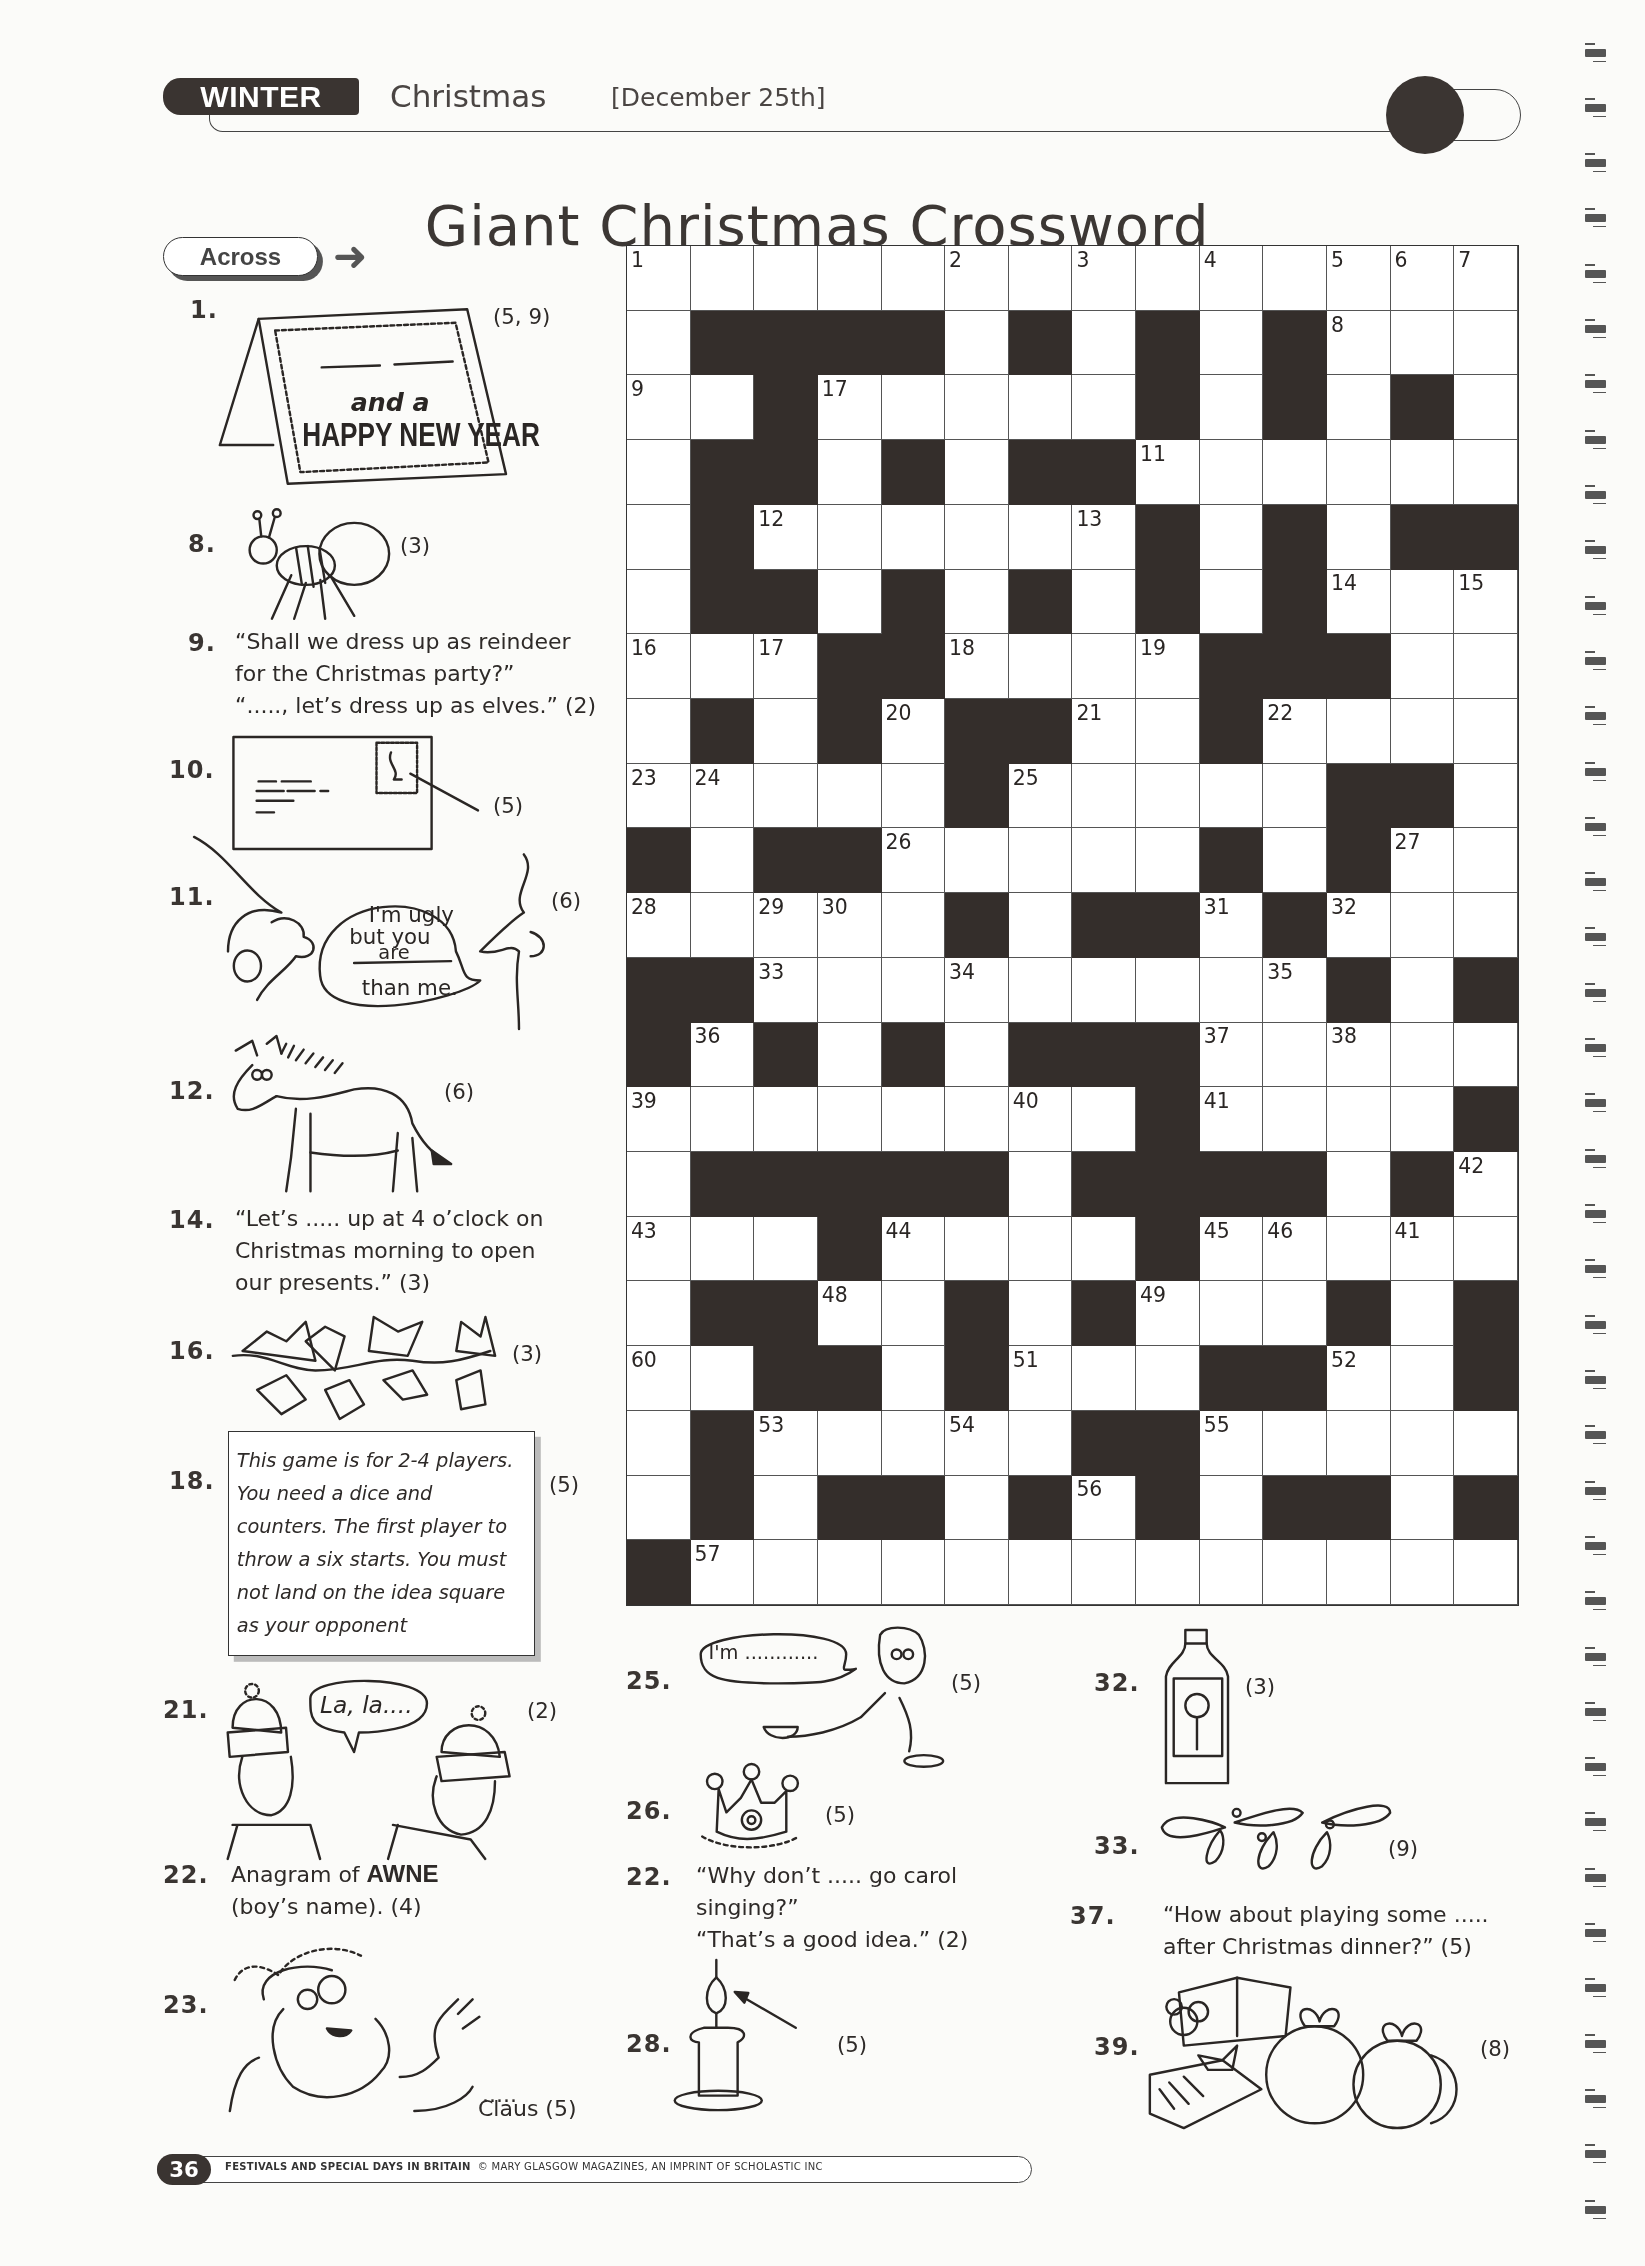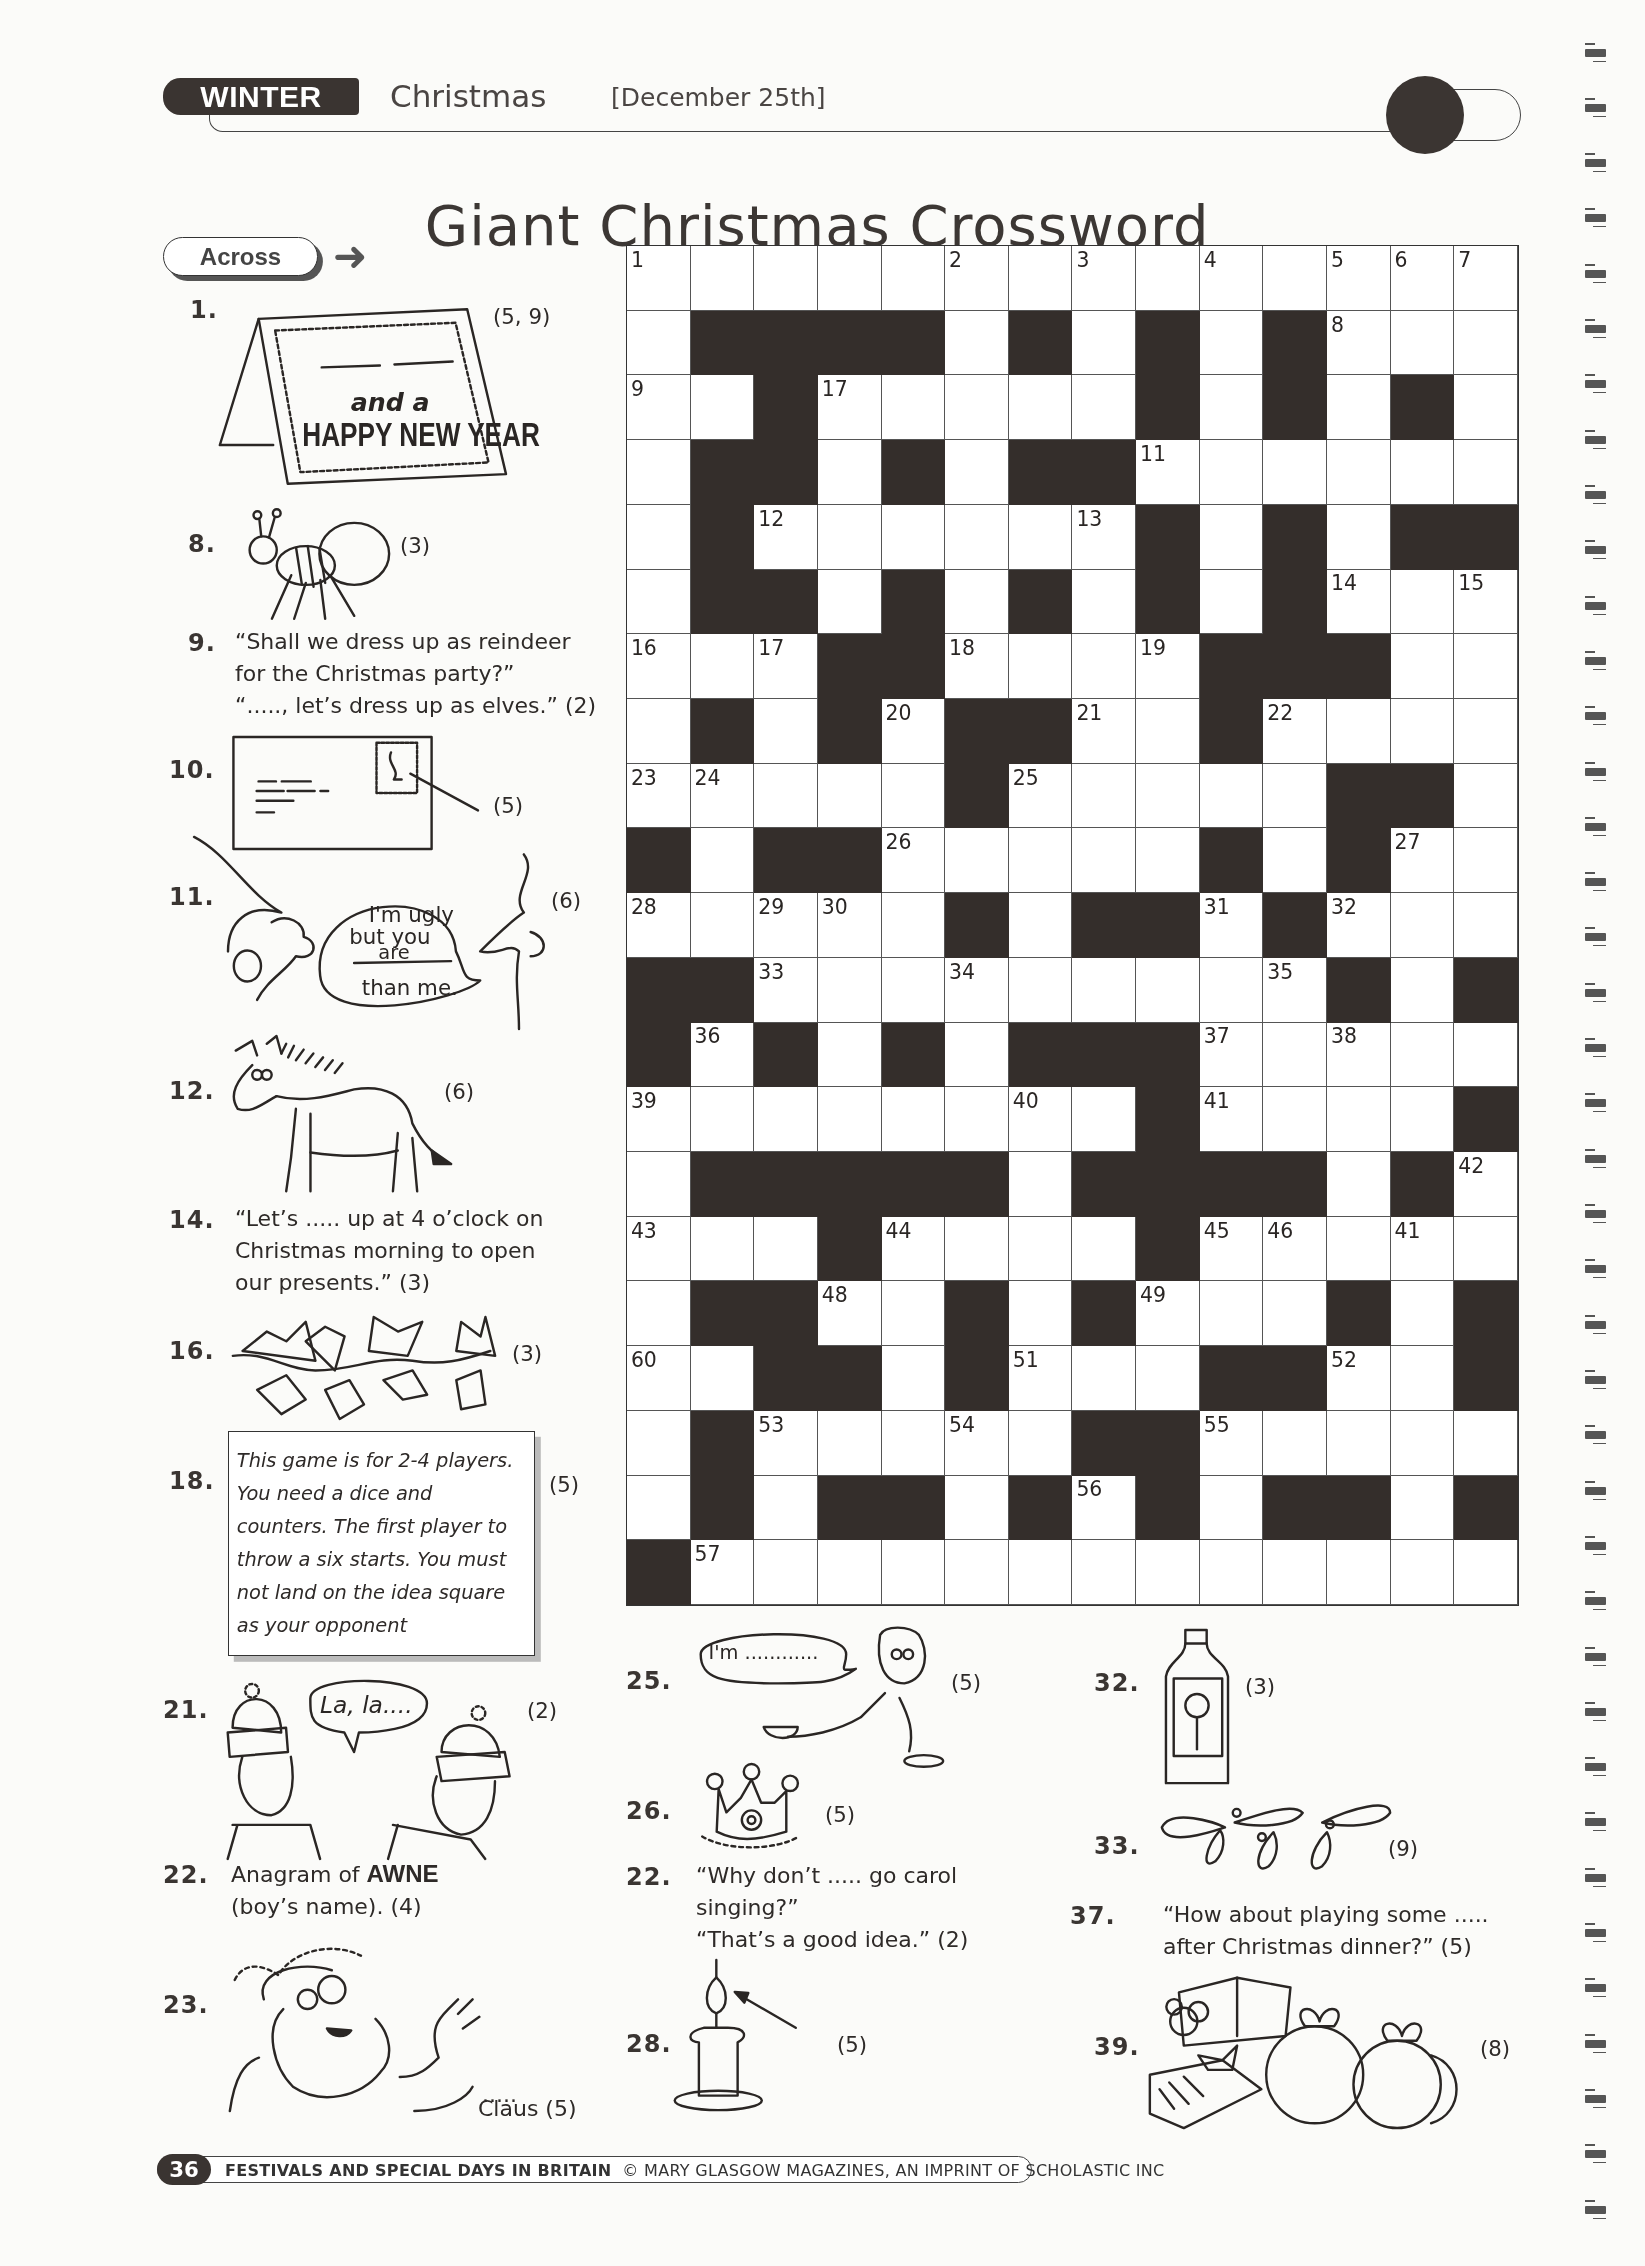--- a/index.html
+++ b/index.html
@@ -98,21 +98,21 @@
   .footer-pill {
     left: 157px; top: 2156px; width: 875px; height: 27px;
     border: 1.9px solid #444; border-radius: 13.6px; background: #fff;
   }
   .footer-page {
     left: 157px; top: 2154px; width: 54px; height: 31px; background: #3a3431; color: #fff;
     border-radius: 15.5px; font-weight: bold; font-size: 21.3px;
     display: flex; align-items: center; justify-content: center;
   }
   .footer-text {
-    left: 225px; top: 2161px; font-size: 16px; color: #333; letter-spacing: 0.3px; white-space: nowrap;
+    left: 225px; top: 2161px; font-size: 10px; color: #333; letter-spacing: 0.3px; white-space: nowrap;
   }
   .footer-text b { font-weight: bold; }
 
   .binding { left: 1585px; width: 21.3px; height: 7.8px; background: #555; border-radius: 1px; }
   .binding::before { content: ""; position: absolute; left: 0; top: -5.8px; width: 9.7px; height: 1.9px; background: #555; }
   .binding::after { content: ""; position: absolute; left: 7.8px; top: 11.6px; width: 13.6px; height: 1.9px; background: #555; }
 </style>
 </head>
 <body>
 

